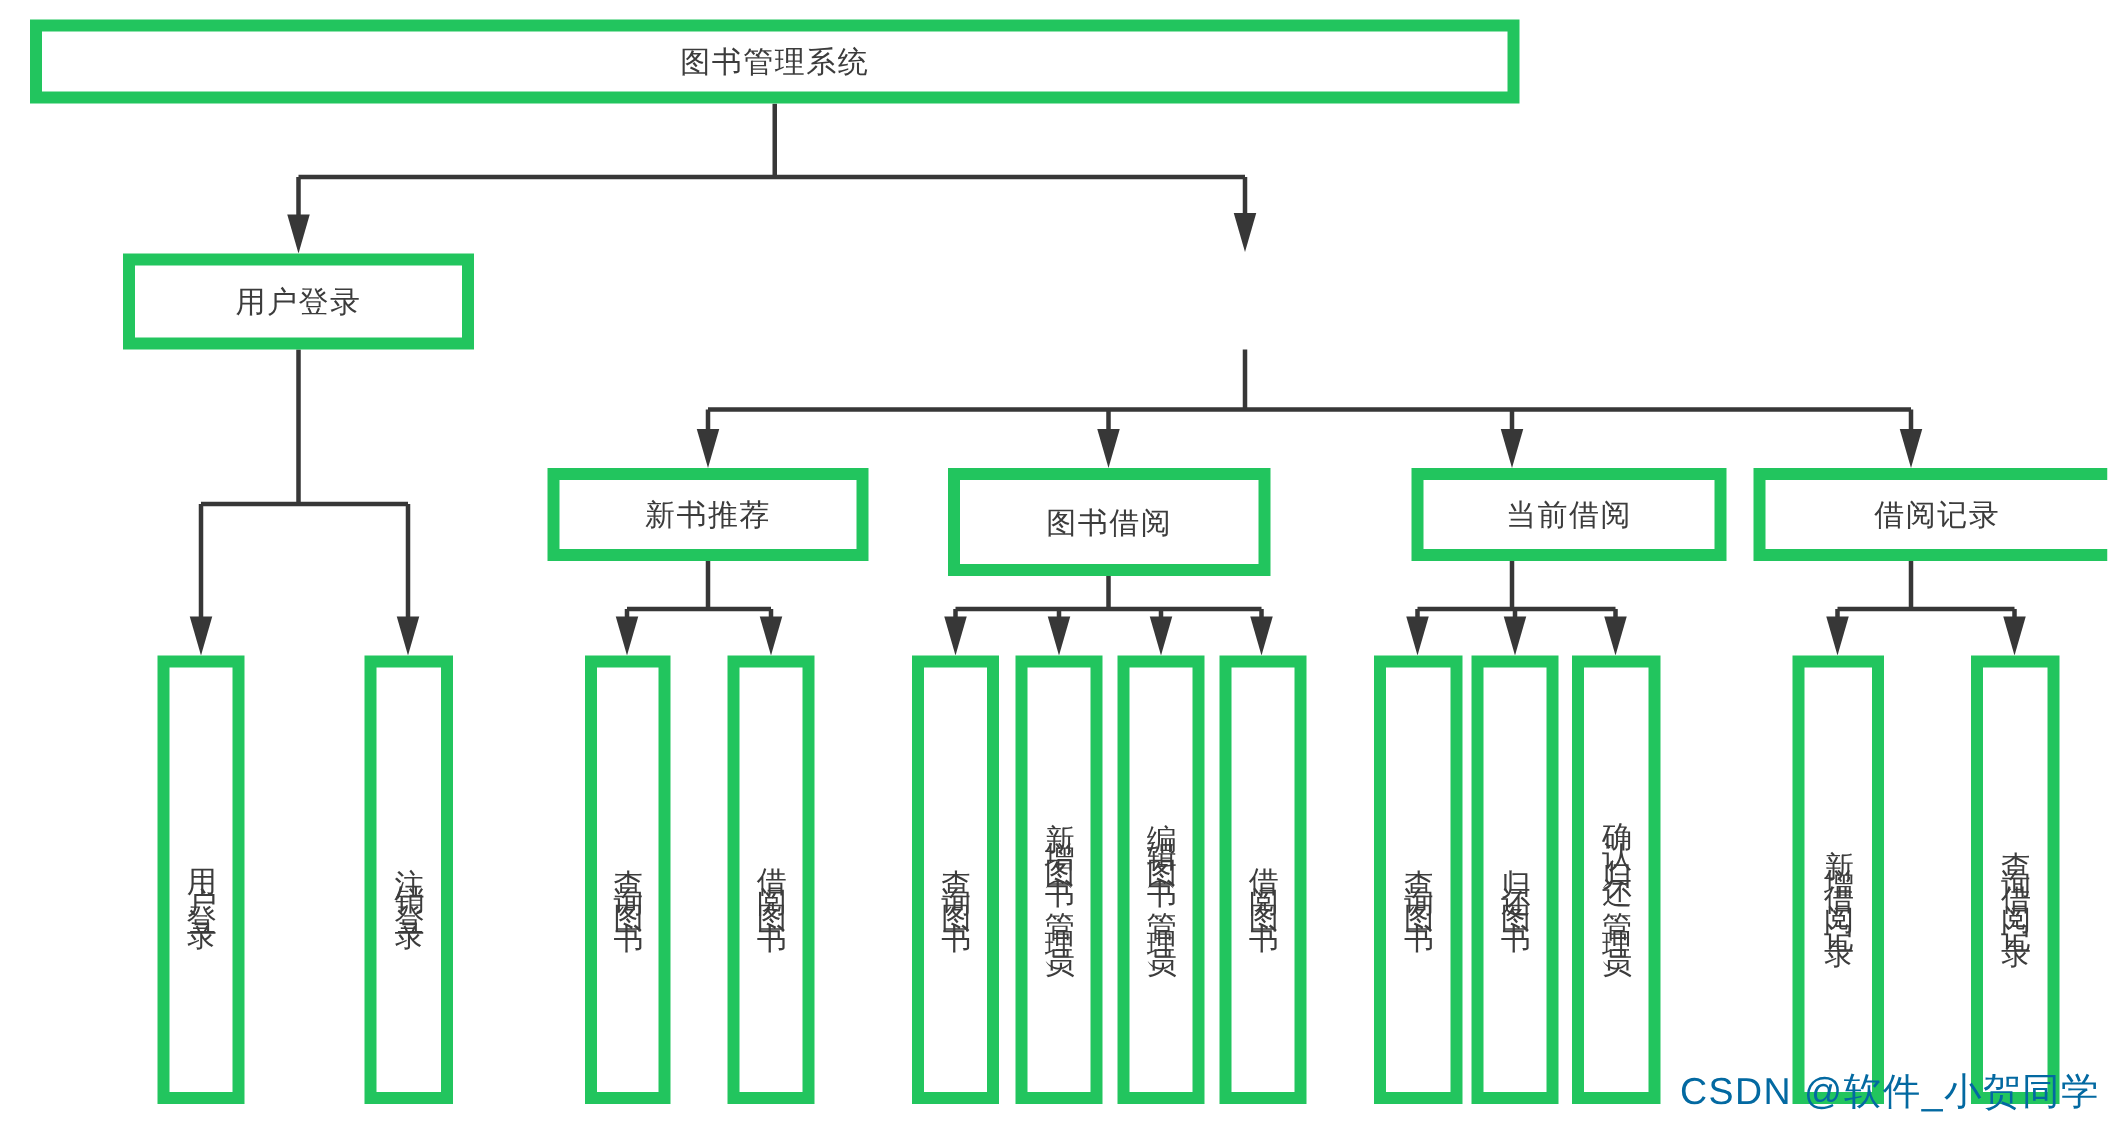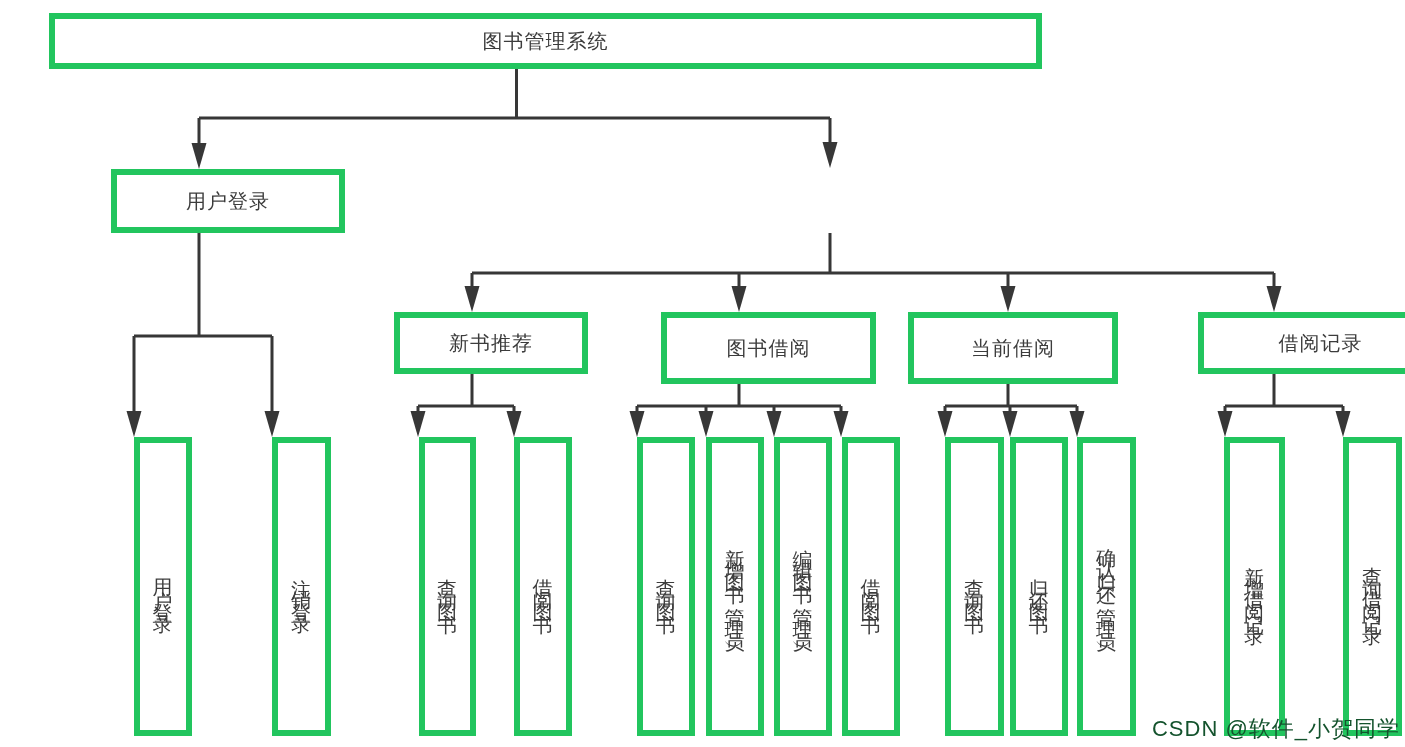--- a/index.html
+++ b/index.html
@@ -13,50 +13,49 @@
   }
   .connectors {
     position: absolute;
     left: 0; top: 0;
     z-index: 0;
   }
   .node {
     position: absolute;
     box-sizing: border-box;
     background: #ffffff;
-    border: 6px solid #22c55e;
+    border: 8px solid #22c55e;
     color: #3c3c3c;
     display: flex;
     align-items: center;
     justify-content: center;
     z-index: 1;
-    margin-left: 29px;
   }
   .hbox {
     font-size: 20px;
     letter-spacing: 1px;
     white-space: nowrap;
   }
   .vbox { }
   .vtext {
     writing-mode: vertical-rl;
     text-orientation: mixed;
     font-size: 20px;
     line-height: 1;
     letter-spacing: 12px;
     white-space: nowrap;
     color: #3c3c3c;
   }
   .watermark {
     position: absolute;
     right: 5px;
     bottom: 3px;
-    font-size: 22px;
+    font-size: 25px;
     letter-spacing: 1px;
-    color: #14532d;
+    color: #0369a1;
     z-index: 5;
     white-space: nowrap;
   }
 </style>
 </head>
 <body>
 
 <div class="canvas">
 
   <svg class="connectors" width="1405" height="747" viewBox="0 0 1405 747">
@@ -95,23 +94,23 @@
       <polygon points="1069.5,411 1084.5,411 1077,437"></polygon>
       <polygon points="1217.5,411 1232.5,411 1225,437"></polygon>
       <polygon points="1335.5,411 1350.5,411 1343,437"></polygon>
     </g>
   </svg>
 
   <div class="node hbox" style="left:20px; top:13px; width:993px; height:56px">图书管理系统</div>
 
   <div class="node hbox" style="left:82px; top:169px; width:234px; height:64px">用户登录</div>
 
-  <div class="node hbox" style="left:365px; top:312px; width:194px; height:62px">新书推荐</div>
+  <div class="node hbox" style="left:365px; top:312px; width:214px; height:62px">新书推荐</div>
   <div class="node hbox" style="left:632px; top:312px; width:215px; height:72px">图书借阅</div>
-  <div class="node hbox" style="left:879px; top:312px; width:210px; height:72px">当前借阅</div>
+  <div class="node hbox" style="left:941px; top:312px; width:210px; height:62px">当前借阅</div>
   <div class="node hbox" style="left:1169px; top:312px; width:245px; height:62px">借阅记录</div>
 
   <div class="node vbox" style="left:105px; top:437px; width:58px; height:299px">
     <span class="vtext">用户登录</span>
   </div>
   <div class="node vbox" style="left:243px; top:437px; width:59px; height:299px">
     <span class="vtext">注销登录</span>
   </div>
 
   <div class="node vbox" style="left:390px; top:437px; width:57px; height:299px">

